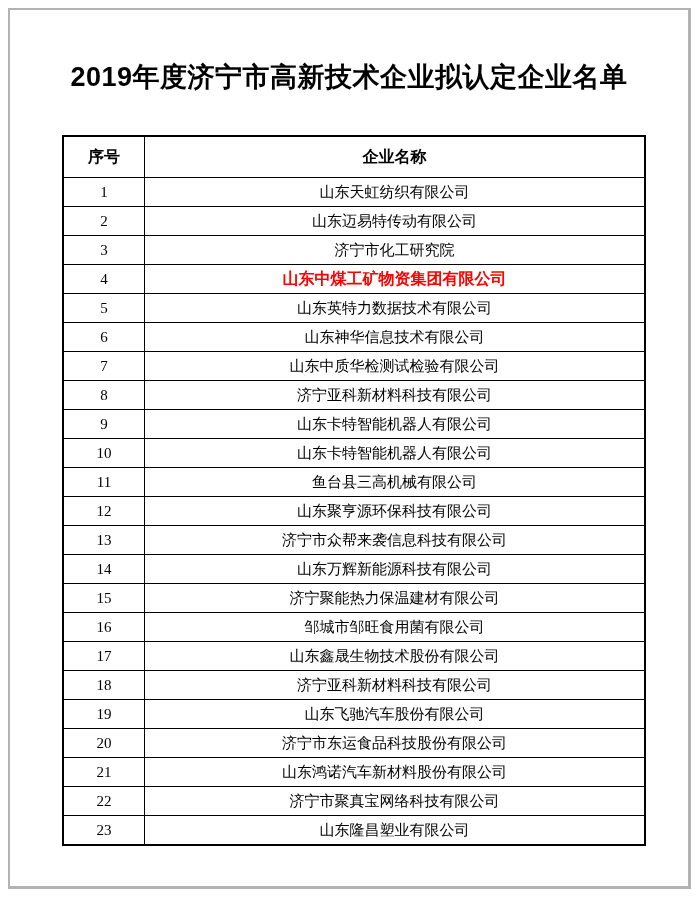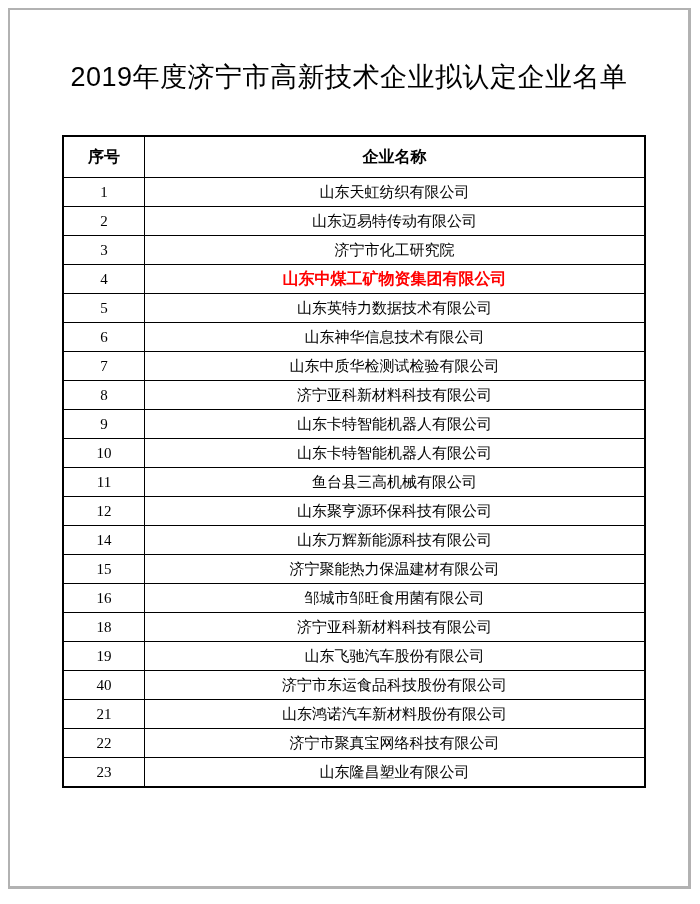--- a/index.html
+++ b/index.html
@@ -23,21 +23,21 @@
     box-sizing: border-box;
     background: #ffffff;
     border: 2px solid #b2b2b2;
     border-right-width: 3px;
     border-bottom-width: 3px;
   }
   .title {
     margin-top: 52px;
     text-align: center;
     font-family: "Liberation Sans", "DejaVu Sans", sans-serif;
-    font-weight: normal;
+    font-weight: bold;
     font-size: 27px;
     letter-spacing: 0.5px;
     line-height: 1.15;
   }
   table.enterprise-table {
     border-collapse: collapse;
     table-layout: fixed;
     width: 584px;
     margin: 42px 0 0 52px;
     border: 2px solid #000;
@@ -125,41 +125,49 @@
         </tr>
         <tr>
           <td class="cell-no">11</td>
           <td class="cell-name">鱼台县三高机械有限公司</td>
         </tr>
         <tr>
           <td class="cell-no">12</td>
           <td class="cell-name">山东聚亨源环保科技有限公司</td>
         </tr>
         <tr>
+          <td class="cell-no">13</td>
+          <td class="cell-name">济宁市众帮来袭信息科技有限公司</td>
+        </tr>
+        <tr>
           <td class="cell-no">14</td>
           <td class="cell-name">山东万辉新能源科技有限公司</td>
         </tr>
         <tr>
           <td class="cell-no">15</td>
           <td class="cell-name">济宁聚能热力保温建材有限公司</td>
         </tr>
         <tr>
           <td class="cell-no">16</td>
           <td class="cell-name">邹城市邹旺食用菌有限公司</td>
         </tr>
         <tr>
+          <td class="cell-no">17</td>
+          <td class="cell-name">山东鑫晟生物技术股份有限公司</td>
+        </tr>
+        <tr>
           <td class="cell-no">18</td>
           <td class="cell-name">济宁亚科新材料科技有限公司</td>
         </tr>
         <tr>
           <td class="cell-no">19</td>
           <td class="cell-name">山东飞驰汽车股份有限公司</td>
         </tr>
         <tr>
-          <td class="cell-no">40</td>
+          <td class="cell-no">20</td>
           <td class="cell-name">济宁市东运食品科技股份有限公司</td>
         </tr>
         <tr>
           <td class="cell-no">21</td>
           <td class="cell-name">山东鸿诺汽车新材料股份有限公司</td>
         </tr>
         <tr>
           <td class="cell-no">22</td>
           <td class="cell-name">济宁市聚真宝网络科技有限公司</td>
         </tr>

